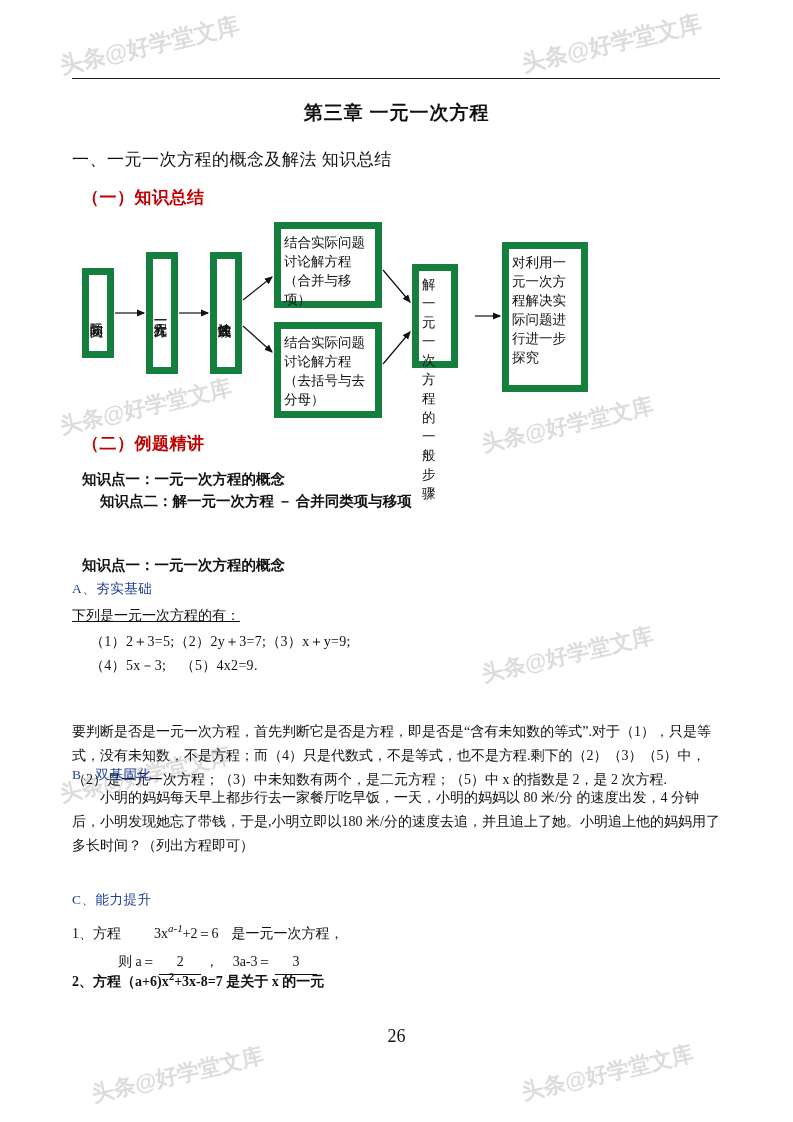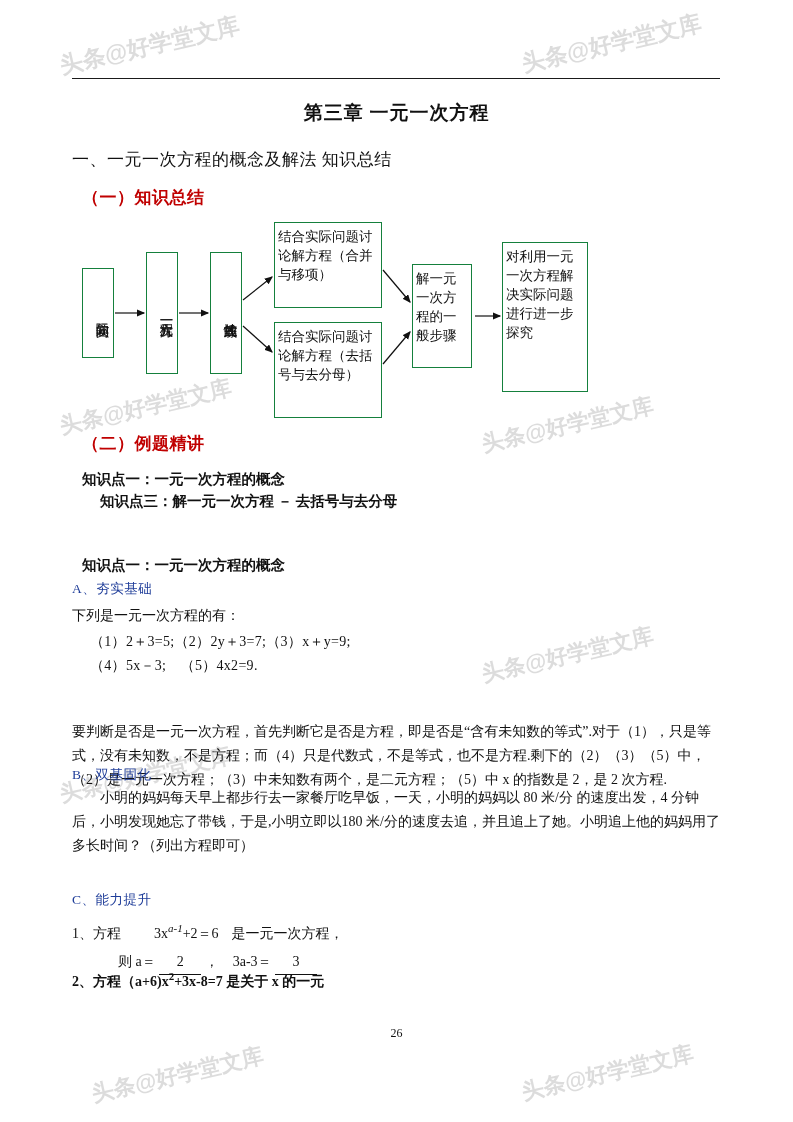--- a/index.html
+++ b/index.html
@@ -36,21 +36,21 @@
     font-size:17px;font-weight:bold;color:#c00000;
     letter-spacing:0.5px;
   }
   #sec-kn{left:82px;top:186px;}
   #sec-ex{left:82px;top:432px;}
 
   
   .flow{position:absolute;left:82px;top:222px;width:520px;height:200px;}
   .fbox{
     position:absolute;
-    border:1px solid #15803d;
+    border:7px solid #15803d;
     color:#111;
     font-size:13.5px;
     line-height:16px;
     padding:4px 3px;
     box-sizing:border-box;
     text-align:center;
     background:#fff;
     writing-mode:vertical-rl;
     text-orientation:upright;
   }
@@ -77,21 +77,21 @@
   }
   #bh-a{left:72px;top:580px;}
   #bh-b{left:72px;top:766px;}
   #bh-c{left:72px;top:891px;}
 
   .body-text{
     position:absolute;
     font-size:14px;color:#111;line-height:24px;
     width:650px;
   }
-  #t-a1{left:72px;top:604px;}
+  #t-a1{left:72px;top:604px;text-decoration:underline;}
   .eq-line{
     position:absolute;left:90px;
     font-size:14px;color:#111;line-height:24px;
     letter-spacing:.3px;
   }
   #eq1{top:630px;}
   #eq2{top:654px;}
   #t-a2{left:72px;top:680px;width:650px;margin-top:40px;}
   #t-b1{left:72px;top:786px;width:650px;text-indent:28px;}
 
@@ -105,21 +105,21 @@
 
   .frac-sm{font-size:11px;vertical-align:super;margin-top:12px;}
   .blank{
     display:inline-block;
     border-bottom:1px solid #111;
     min-width:34px;text-align:center;
     padding:0 4px;
   }
   .pagenum{
     position:absolute;left:0;top:1026px;width:793px;
-    text-align:center;font-size:12px;color:#111;
+    text-align:center;font-size:18px;color:#111;
   }
 
   
   .wm{
     position:absolute;
     color:rgba(140,140,140,0.30);
     font-size:22px;
     font-weight:bold;
     font-family:"Liberation Sans", sans-serif;
     transform:rotate(-13deg);
@@ -156,21 +156,21 @@
     <div class="fbox" style="left:0px;top:46px;width:32px;height:90px;">实际问题</div>
 
     <div class="fbox" style="left:64px;top:30px;width:32px;height:122px;">一元一次方程</div>
 
     <div class="fbox" style="left:128px;top:30px;width:32px;height:122px;">等式的性质</div>
 
     <div class="fbox horiz" style="left:192px;top:0px;width:108px;height:86px;">结合实际问题讨论解方程（合并与移项）</div>
 
     <div class="fbox horiz" style="left:192px;top:100px;width:108px;height:96px;">结合实际问题讨论解方程（去括号与去分母）</div>
 
-    <div class="fbox horiz" style="left:330px;top:42px;width:60px;height:104px;">解一元一次方程的一般步骤</div>
+    <div class="fbox horiz" style="left:330px;top:42px;width:46px;height:104px;">解一元一次方程的一般步骤</div>
 
     <div class="fbox horiz" style="left:420px;top:20px;width:86px;height:150px;">对利用一元一次方程解决实际问题进行进一步探究</div>
 
     <svg class="arrow" style="left:0;top:0;width:520px;height:200px;position:absolute;" viewBox="0 0 520 200">
       <defs>
         <marker id="ah" markerWidth="8" markerHeight="8" refX="6" refY="3" orient="auto">
           <path d="M0,0 L7,3 L0,6 z" fill="#111"></path>
         </marker>
       </defs>
       <line x1="33" y1="91" x2="62" y2="91" stroke="#111" stroke-width="1.2" marker-end="url(#ah)"></line>
@@ -180,21 +180,21 @@
       <line x1="301" y1="48" x2="328" y2="80" stroke="#111" stroke-width="1.2" marker-end="url(#ah)"></line>
       <line x1="301" y1="142" x2="328" y2="110" stroke="#111" stroke-width="1.2" marker-end="url(#ah)"></line>
       <line x1="393" y1="94" x2="418" y2="94" stroke="#111" stroke-width="1.2" marker-end="url(#ah)"></line>
     </svg>
   </div>
 
   <div class="sec-red" id="sec-ex">（二）例题精讲</div>
 
   <div class="kp-list">
     <div class="kp-line">知识点一：一元一次方程的概念</div>
-    <div class="kp-line ind">知识点三：解一元一次方程 － 去括号与去分母</div>
+    <div class="kp-line ind">知识点二：解一元一次方程 － 合并同类项与移项</div>
   </div>
 
   <div class="kp-head">知识点一：一元一次方程的概念</div>
 
   <div class="blue-h" id="bh-a">A、夯实基础</div>
   <div class="body-text" id="t-a1">下列是一元一次方程的有：</div>
   <div class="eq-line" id="eq1">（1）2＋3=5;（2）2y＋3=7;（3）x＋y=9;</div>
   <div class="eq-line" id="eq2">（4）5x－3;　（5）4x2=9.</div>
   <div class="body-text" id="t-a2">要判断是否是一元一次方程，首先判断它是否是方程，即是否是“含有未知数的等式”.对于（1），只是等式，没有未知数，不是方程；而（4）只是代数式，不是等式，也不是方程.剩下的（2）（3）（5）中，（2）是一元一次方程；（3）中未知数有两个，是二元方程；（5）中 x 的指数是 2，是 2 次方程.</div>
 

